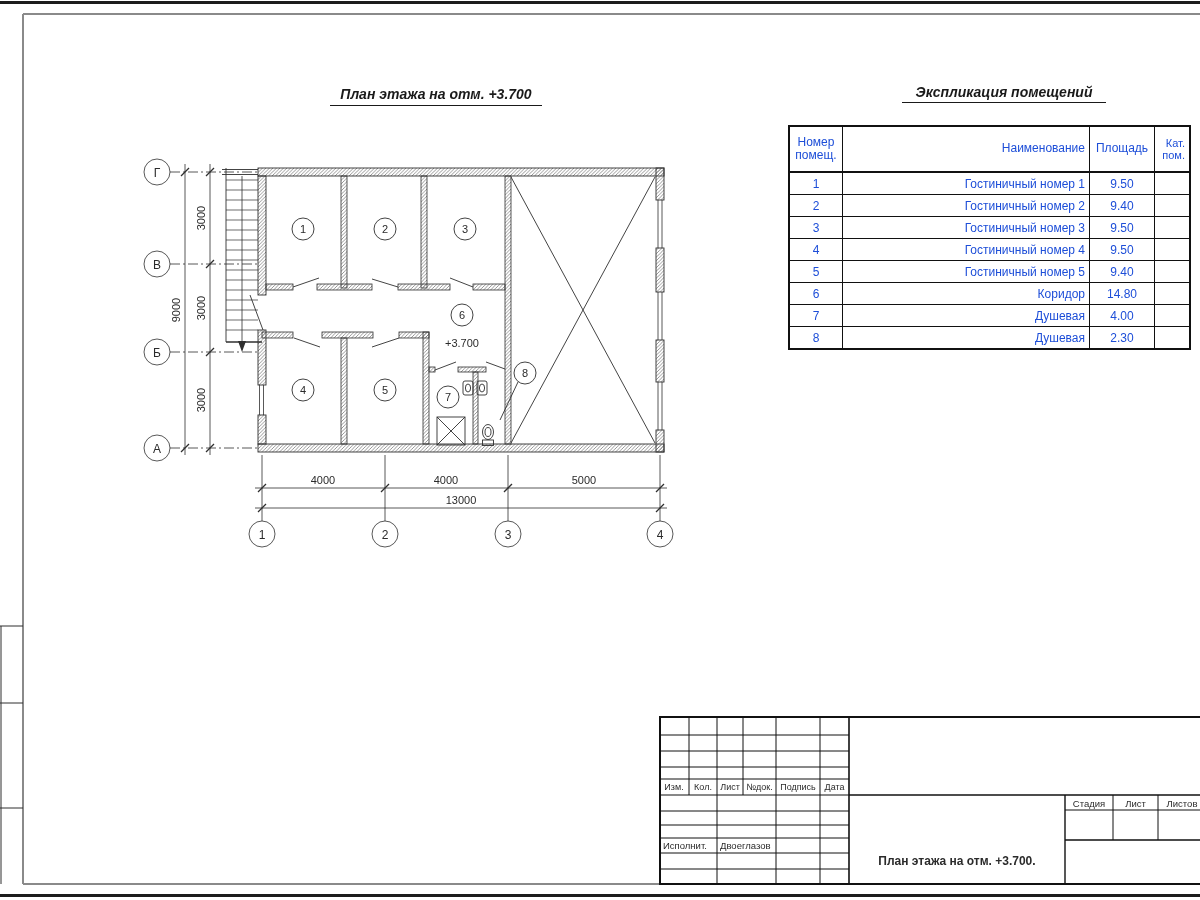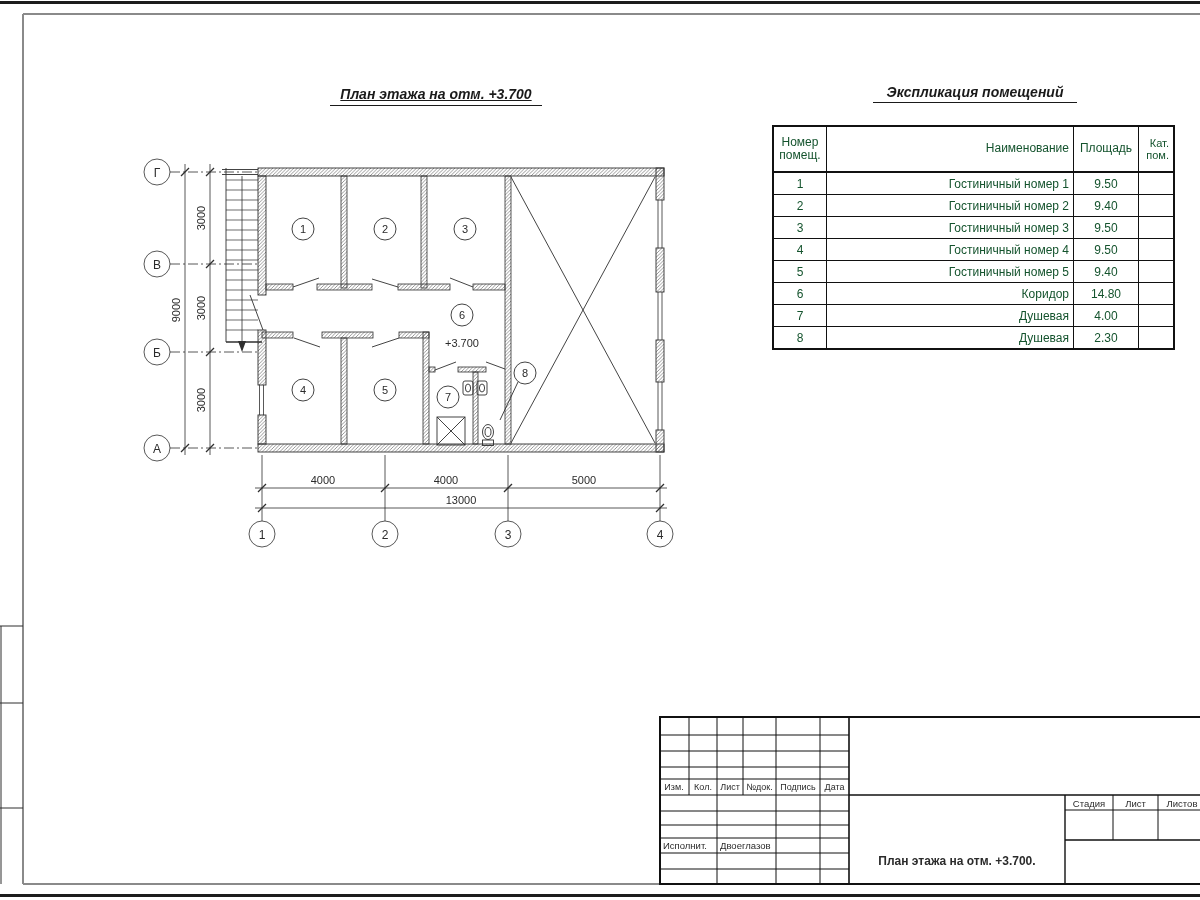--- a/index.html
+++ b/index.html
@@ -1,38 +1,38 @@
 <!DOCTYPE html>
 <html><head>
 <meta charset="utf-8">
 <style>
   html,body{margin:0;padding:0;background:#e8e8e8;}
   .page{position:relative;width:1200px;height:900px;background:#ffffff;overflow:hidden;
         font-family:"Liberation Sans", sans-serif;color:#1a1a1a;}
   .abs{position:absolute;}
   svg text{font-family:"Liberation Sans", sans-serif;fill:#2b2b2b;}
   
-  .sched-title{position:absolute;left:805px;top:84px;width:340px;text-align:center;
+  .sched-title{position:absolute;left:834px;top:84px;width:340px;text-align:center;
     font-style:italic;font-weight:bold;font-size:14px;}
   .sched-title span{display:inline-block;border-bottom:1.5px solid #1a1a1a;padding:0 14px 2px 14px;}
-  table.sched{position:absolute;left:772px;top:125px;border-collapse:collapse;table-layout:fixed;
-    font-size:12px;color:#14532d;}
+  table.sched{position:absolute;left:788px;top:125px;border-collapse:collapse;table-layout:fixed;
+    font-size:12px;color:#1d4ed8;}
   table.sched td,table.sched th{border:1px solid #111;padding:0 4px;overflow:hidden;}
   table.sched{border:2px solid #111;}
   table.sched thead th{height:44px;font-weight:normal;border-bottom:2px solid #111;line-height:1.1;}
   table.sched tbody td{height:21px;}
   .c-num{width:44px;text-align:center;}
   .c-name{width:238px;text-align:right;}
   .c-area{width:56px;text-align:center;}
   .c-cat{width:26px;text-align:right;font-size:11px;line-height:1.05;}
   .total-label{text-align:right;}
   
   .plan-title{position:absolute;left:316px;top:86px;width:240px;text-align:center;
     font-style:italic;font-weight:bold;font-size:14px;}
-  .plan-title span{display:inline-block;border-bottom:1.5px solid #1a1a1a;padding:0 10px 3px 10px;text-decoration:underline;}
+  .plan-title span{display:inline-block;border-bottom:1.5px solid #1a1a1a;padding:0 10px 3px 10px;}
 </style>
 </head>
 <body>
 
 <div class="page">
 
   <div class="plan-title">
     <span>План этажа на отм. +3.700</span>
   </div>
 

